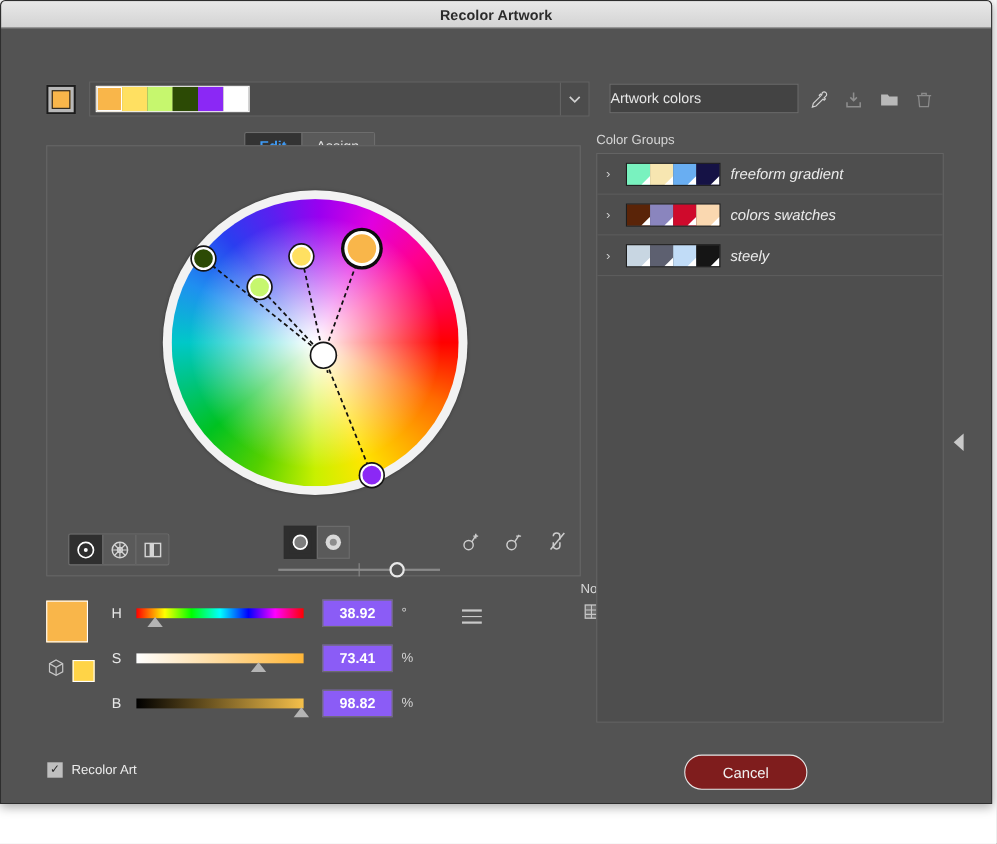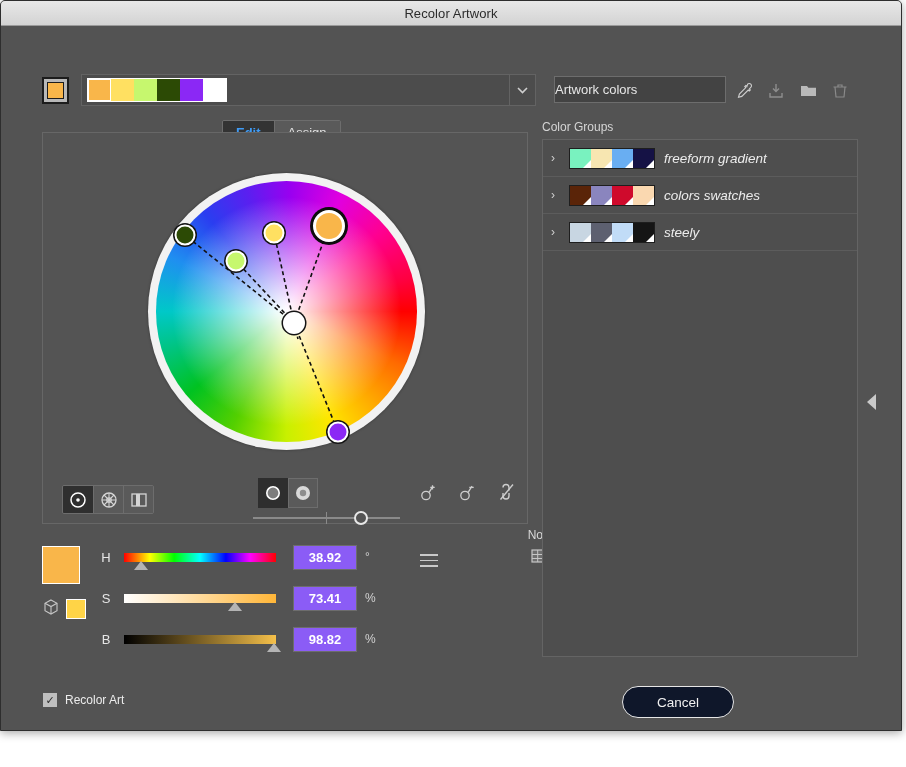--- a/index.html
+++ b/index.html
@@ -34,20 +34,21 @@
     position: relative;
     height: 25px;
     background: linear-gradient(#e8e8e8, #d3d3d3);
     border-bottom: 1px solid #9a9a9a;
     display: flex; align-items: center; justify-content: center;
   }
   .titlebar .title {
     font-size: 13px;
     color: #2b2b2b;
     letter-spacing: .1px;
+    font-weight: bold;
   }
 
   .body { position: relative; width: 100%; height: 705px; background: #535353; }
 
   
   .toprow {
     position: absolute; left: 0; top: 0;
     width: 100%; height: 62px;
   }
   .current-swatch-frame {
@@ -275,21 +276,21 @@
     color: #2b2b2b; font-size: 11px; line-height: 1;
   }
   .chklabel { font-size: 12px; color: #ececec; }
 
   .btn {
     position: absolute; top: 15px;
     height: 32px; border-radius: 16px;
     display: flex; align-items: center; justify-content: center;
     font-size: 13.5px;
   }
-  .btn.cancel { left: 621px; width: 112px; background: #0f172a; border: 1px solid #e6e6e6; color: #f0f0f0; }
+  .btn.cancel { left: 621px; width: 112px; background: #7f1d1d; border: 1px solid #e6e6e6; color: #f0f0f0; }
   .btn.ok { left: 742px; width: 112px; background: #3c9af3; color: #ffffff; }
 
   .ico svg, .segbtn svg, .midbtn svg, .rightico svg { display: block; }
 </style>
 </head>
 <body>
 
 <div id="app">
   <div class="window">
 

